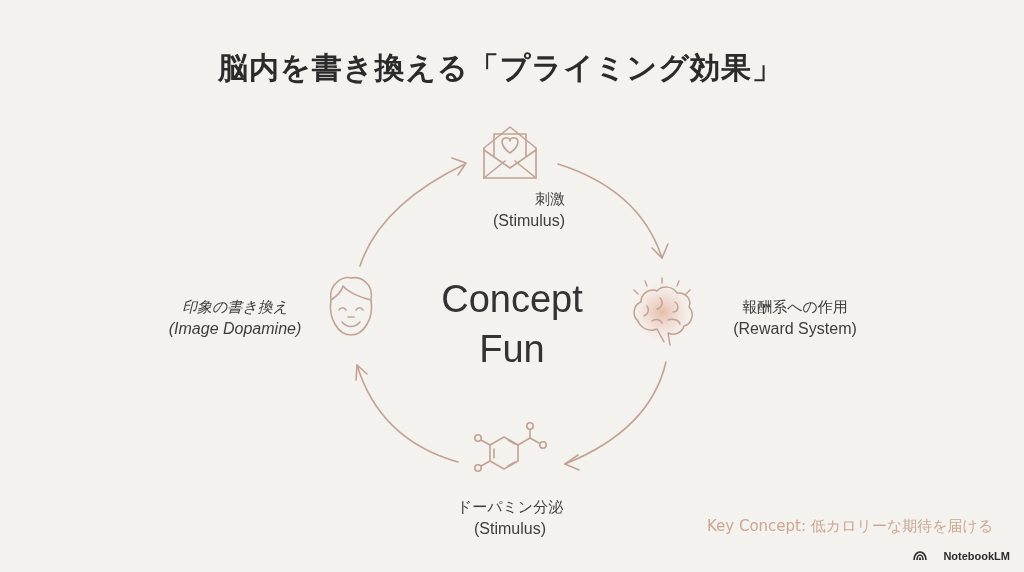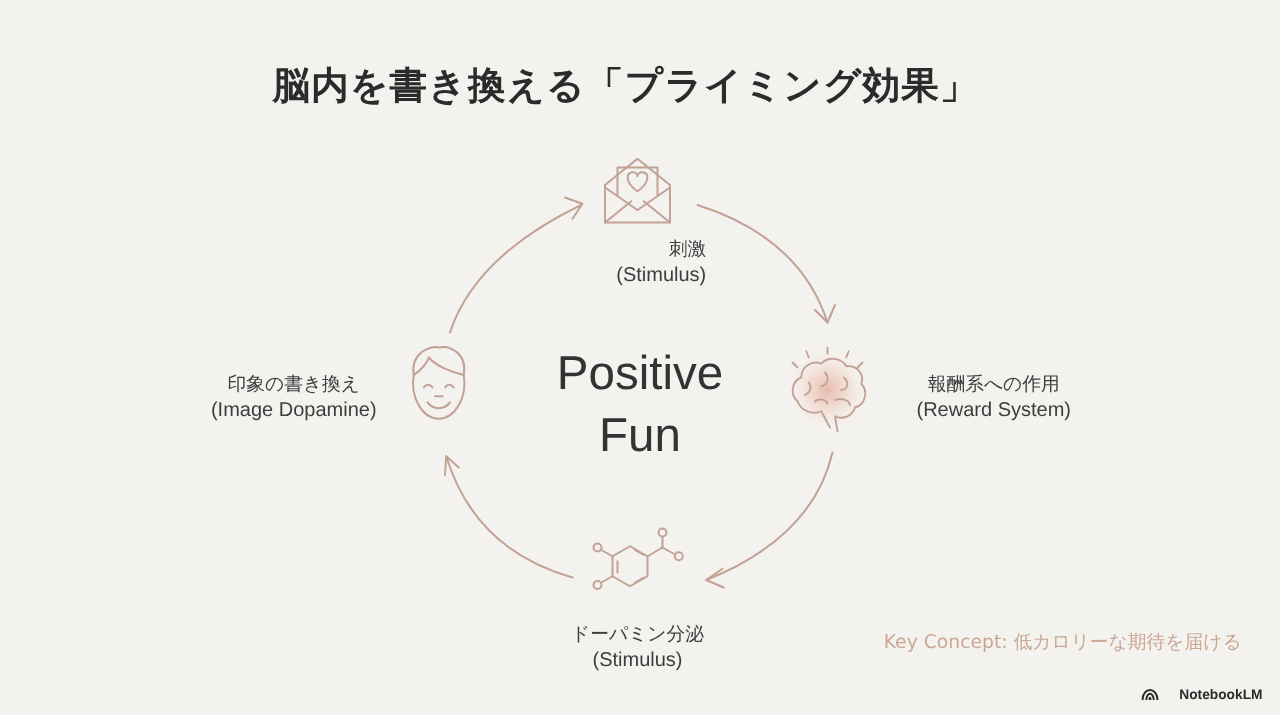--- a/index.html
+++ b/index.html
@@ -56,21 +56,21 @@
       width: 200px;
       text-align: center;
       font-family: "Liberation Sans", sans-serif;
       font-size: 38px;
       line-height: 50px;
       color: #333333;
     }
     .key-concept {
       position: absolute;
       left: 707px;
-      top: 504px;
+      top: 517px;
       font-size: 15px;
       color: #caa792;
       font-family: "DejaVu Sans", sans-serif;
       white-space: nowrap;
     }
     .brand {
       position: absolute;
       right: 14px;
       top: 550px;
       display: flex;
@@ -181,27 +181,27 @@
 <div class="node-label" style="left:710px; top:296px; width:170px;">
   <div class="jp">報酬系への作用</div>
   <div class="en">(Reward System)</div>
 </div>
 
 <div class="node-label" style="left:430px; top:496px; width:160px;">
   <div class="jp">ドーパミン分泌</div>
   <div class="en">(Stimulus)</div>
 </div>
 
-<div class="node-label" style="left:160px; top:296px; width:150px;">
+<div class="node-label" style="left:160px; top:296px; width:150px;font-style:italic;">
   <div class="jp">印象の書き換え</div>
   <div class="en">(Image Dopamine)</div>
 </div>
 
 <div class="center-text">
-  <div>Positive</div>
+  <div>Concept</div>
   <div>Fun</div>
 </div>
 
 <div class="key-concept">Key Concept: 低カロリーな期待を届ける</div>
 
 <div class="brand">
   <svg width="14" height="10" viewBox="0 0 14 10">
     <path d="M1 9 C 1 4 4 1 7 1 C 10 1 13 4 13 9" fill="none" stroke="#2b2b2b" stroke-width="1.6"></path>
     <path d="M4 9 C 4 6 5.5 4 7 4 C 8.5 4 10 6 10 9" fill="none" stroke="#2b2b2b" stroke-width="1.6"></path>
     <path d="M6.5 9 C 6.5 8 6.7 7 7 7 C 7.3 7 7.5 8 7.5 9" fill="none" stroke="#2b2b2b" stroke-width="1.4"></path>

